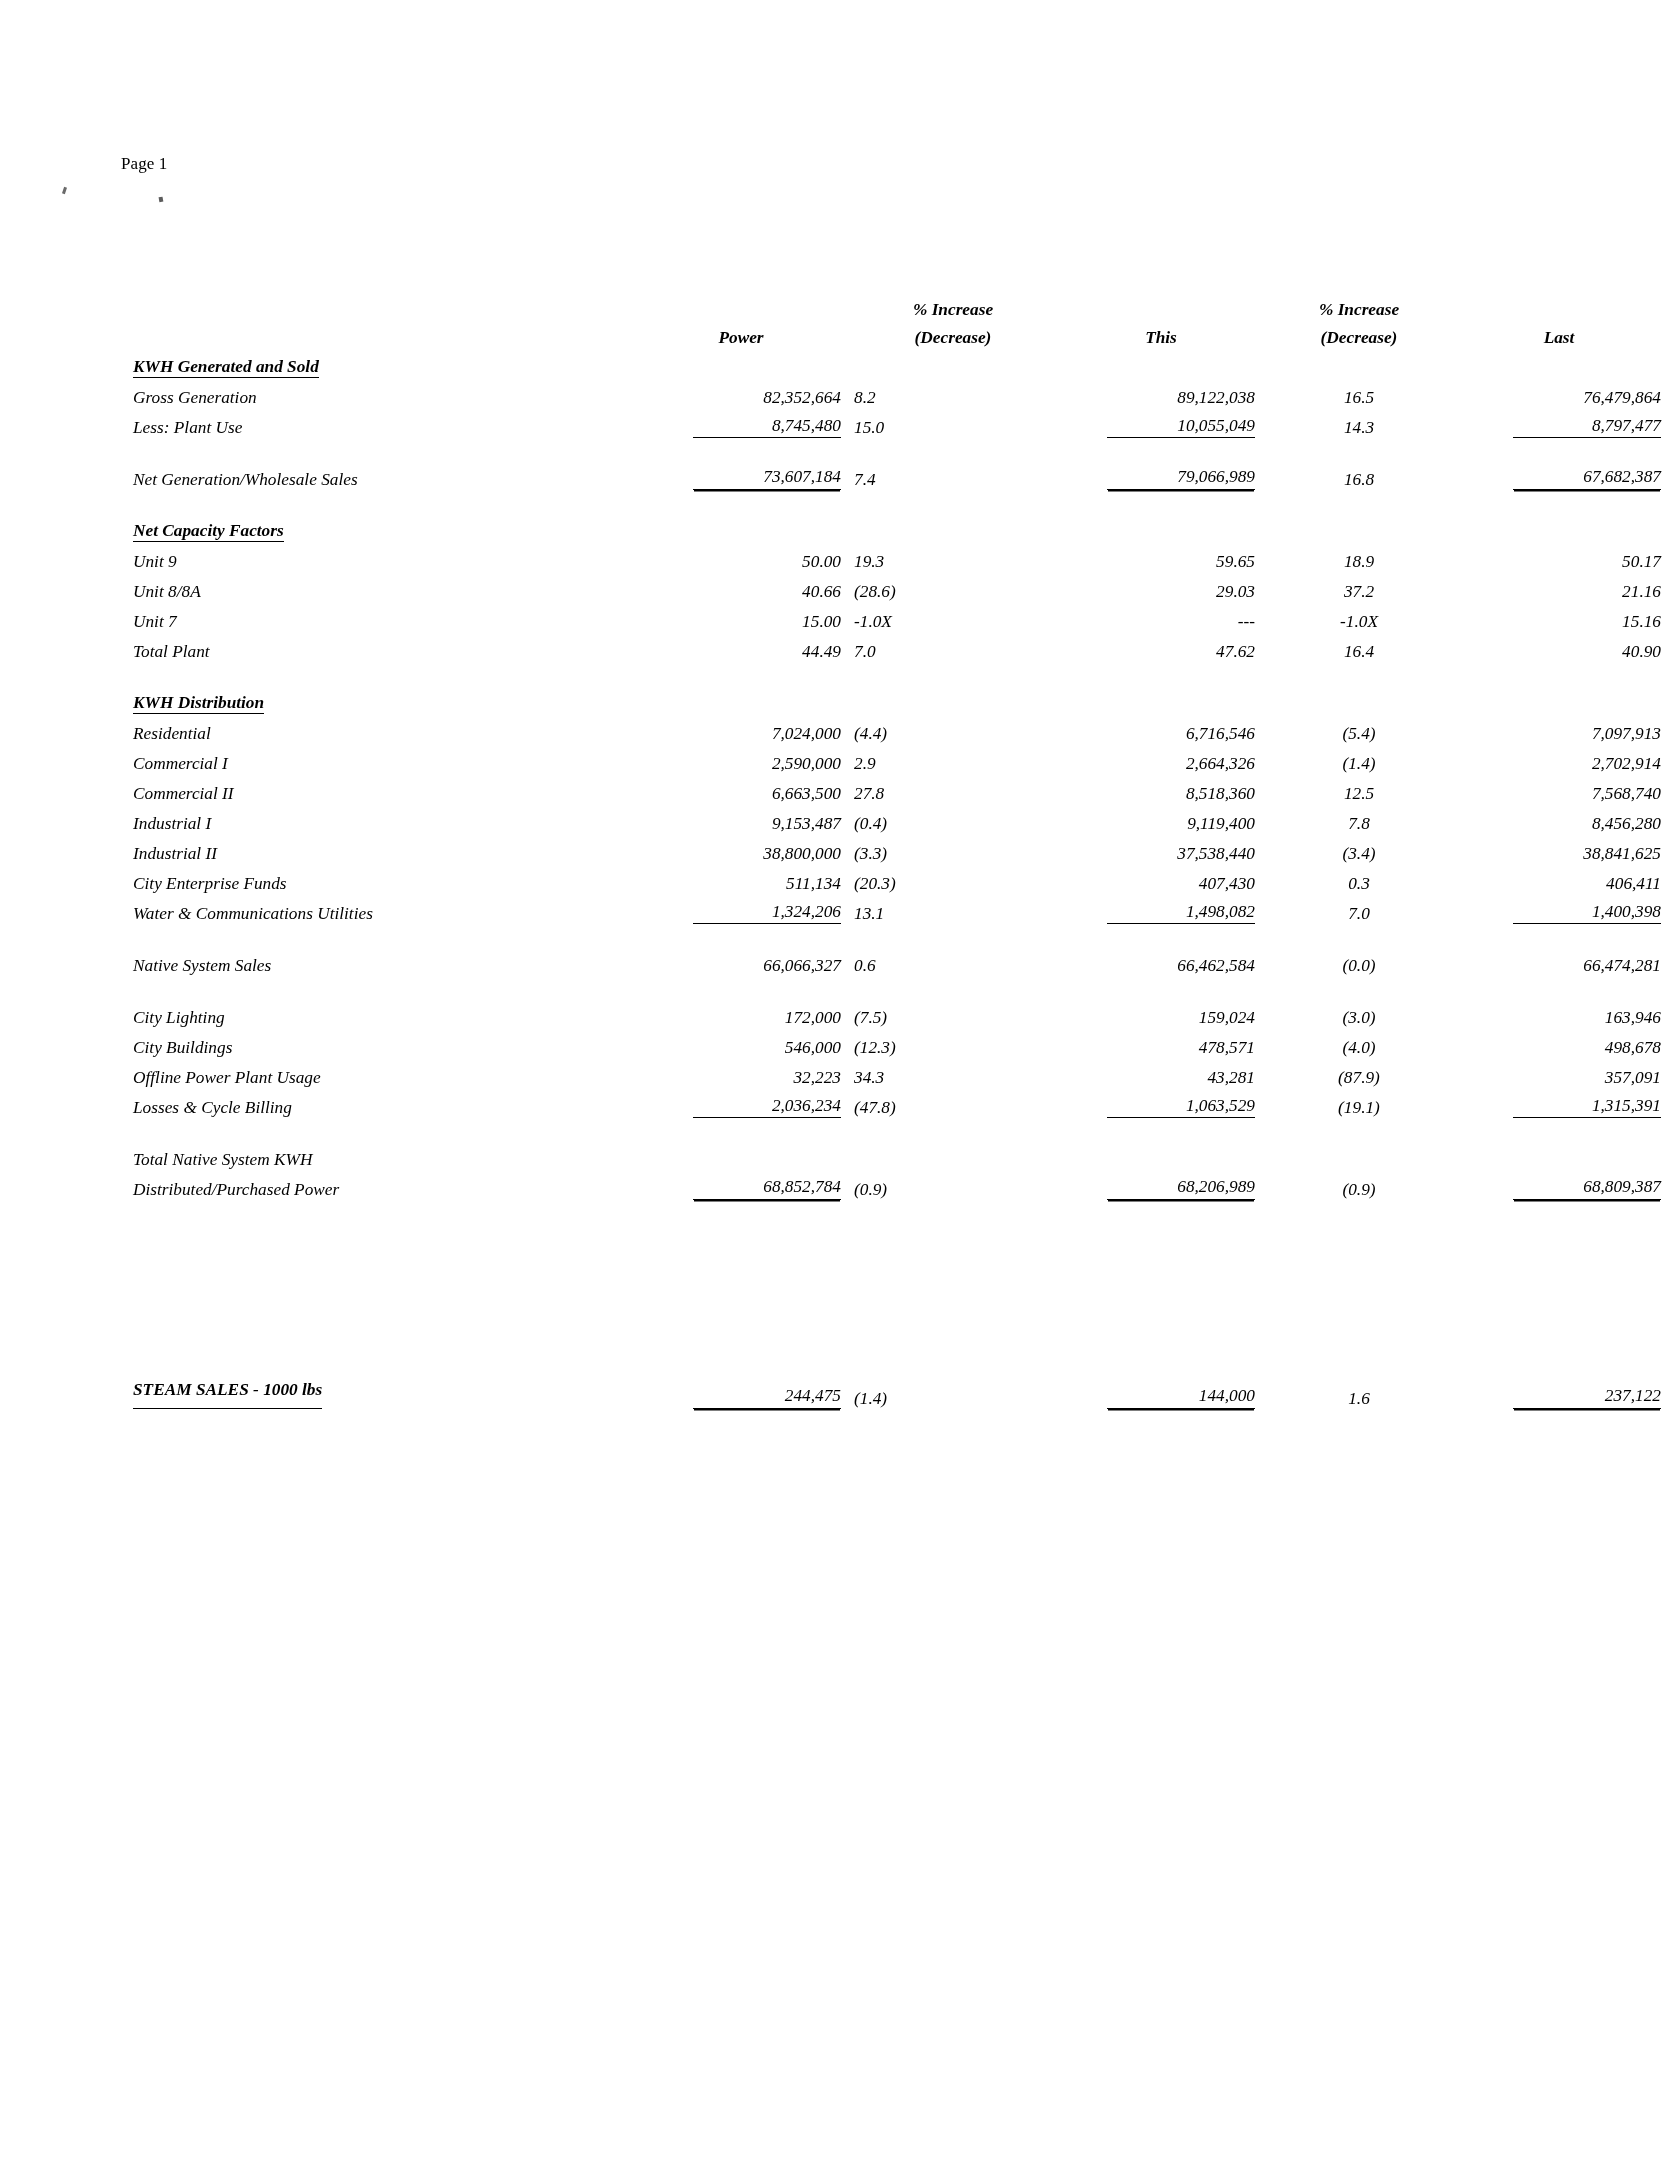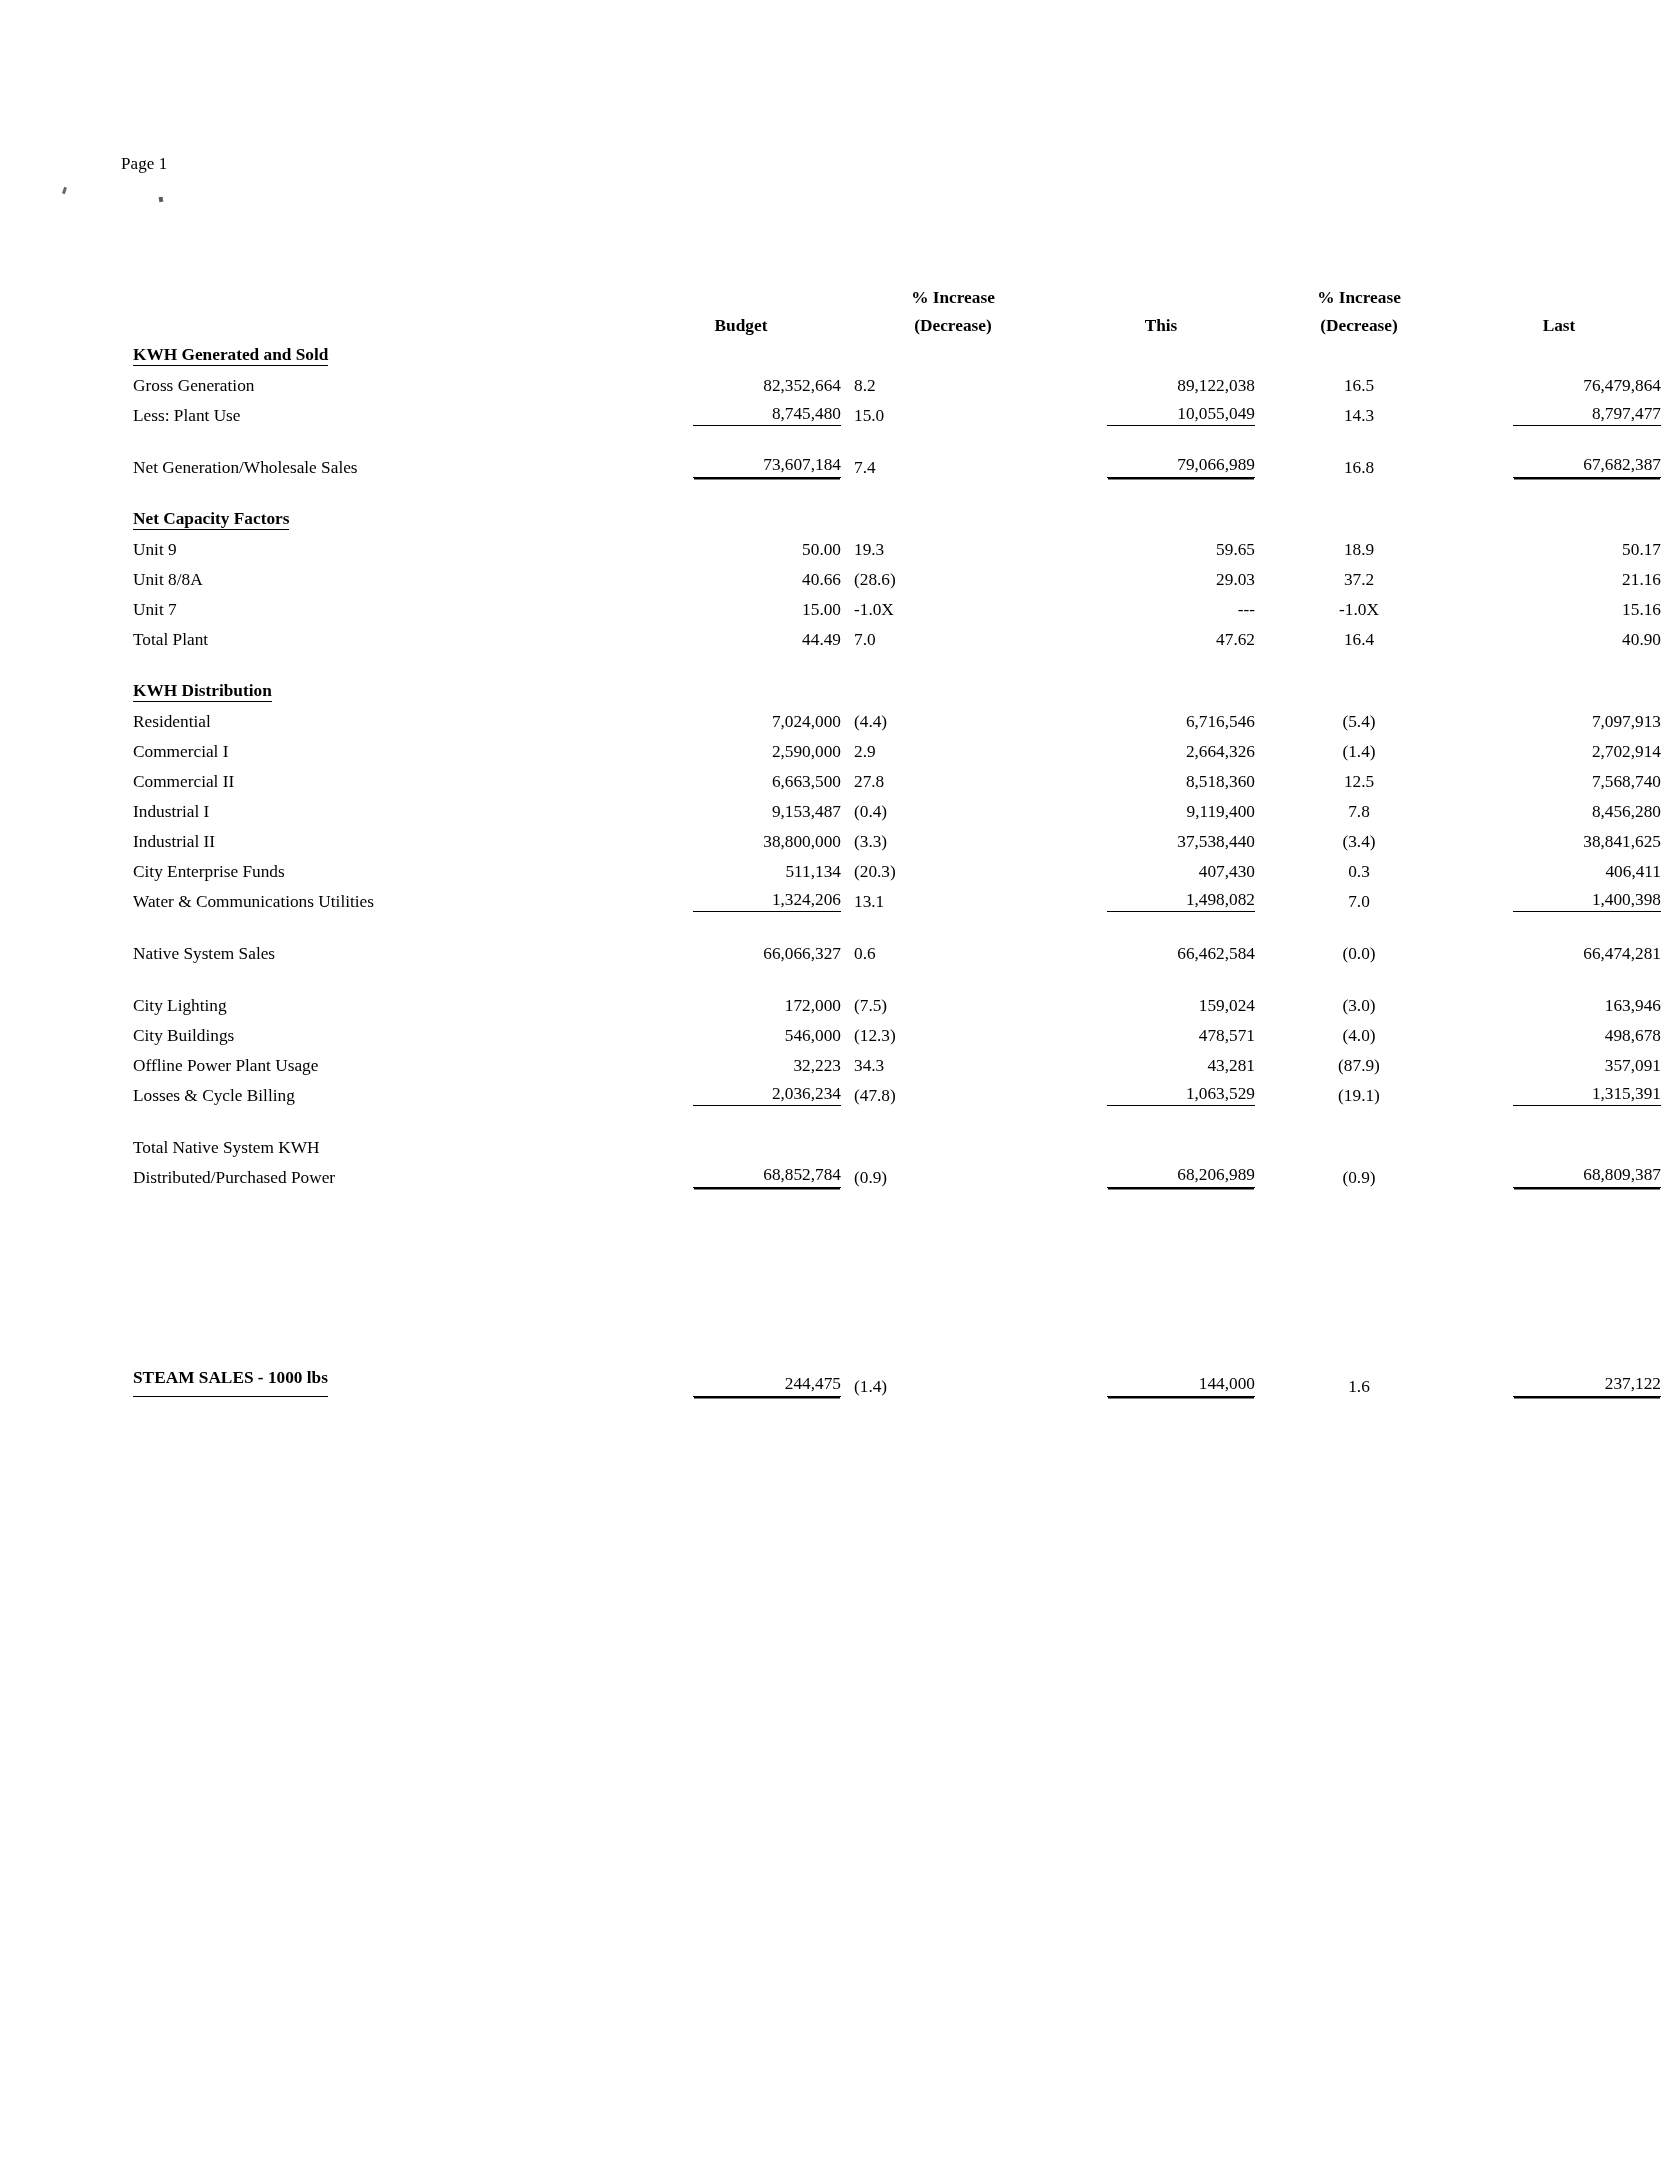--- a/index.html
+++ b/index.html
@@ -62,23 +62,24 @@
     font-weight: bold;
     font-size: 18.3px;
     line-height: 25px;
     letter-spacing: 0.1px;
     margin-left: -307px;
   }
   
   table.report {
     position: absolute;
     left: 124px;
-    top: 280px;
+    top: 292px;
     border-collapse: collapse;
     font-size: 17.3px;
+    font-style: italic;
   }
   table.report td {
     padding: 0;
     vertical-align: bottom;
     white-space: nowrap;
   }
   .c-label   { width: 495px; height: 30px; padding-left: 9px !important; }
   .c-budget  { width: 213px; text-align: right; padding-right: 13px !important; }
   .c-pct1    { width: 198px; text-align: left; }
   .c-this    { width: 203px; text-align: right; padding-right: 15px !important; }
@@ -151,21 +152,21 @@
           <tr class="hdr">
         <td class="c-label"></td>
         <td class="c-budget"></td>
         <td class="c-pct1">% Increase</td>
         <td class="c-this"></td>
         <td class="c-pct2">% Increase</td>
         <td class="c-last"></td>
       </tr>
       <tr class="hdr">
         <td class="c-label"></td>
-        <td class="c-budget">Budget</td>
+        <td class="c-budget">Power</td>
         <td class="c-pct1">(Decrease)</td>
         <td class="c-this">This</td>
         <td class="c-pct2">(Decrease)</td>
         <td class="c-last">Last</td>
       </tr>
 
       <tr>
         <td class="c-label section-head" colspan="6"><span>KWH Generated and Sold</span></td>
       </tr>
       <tr>

